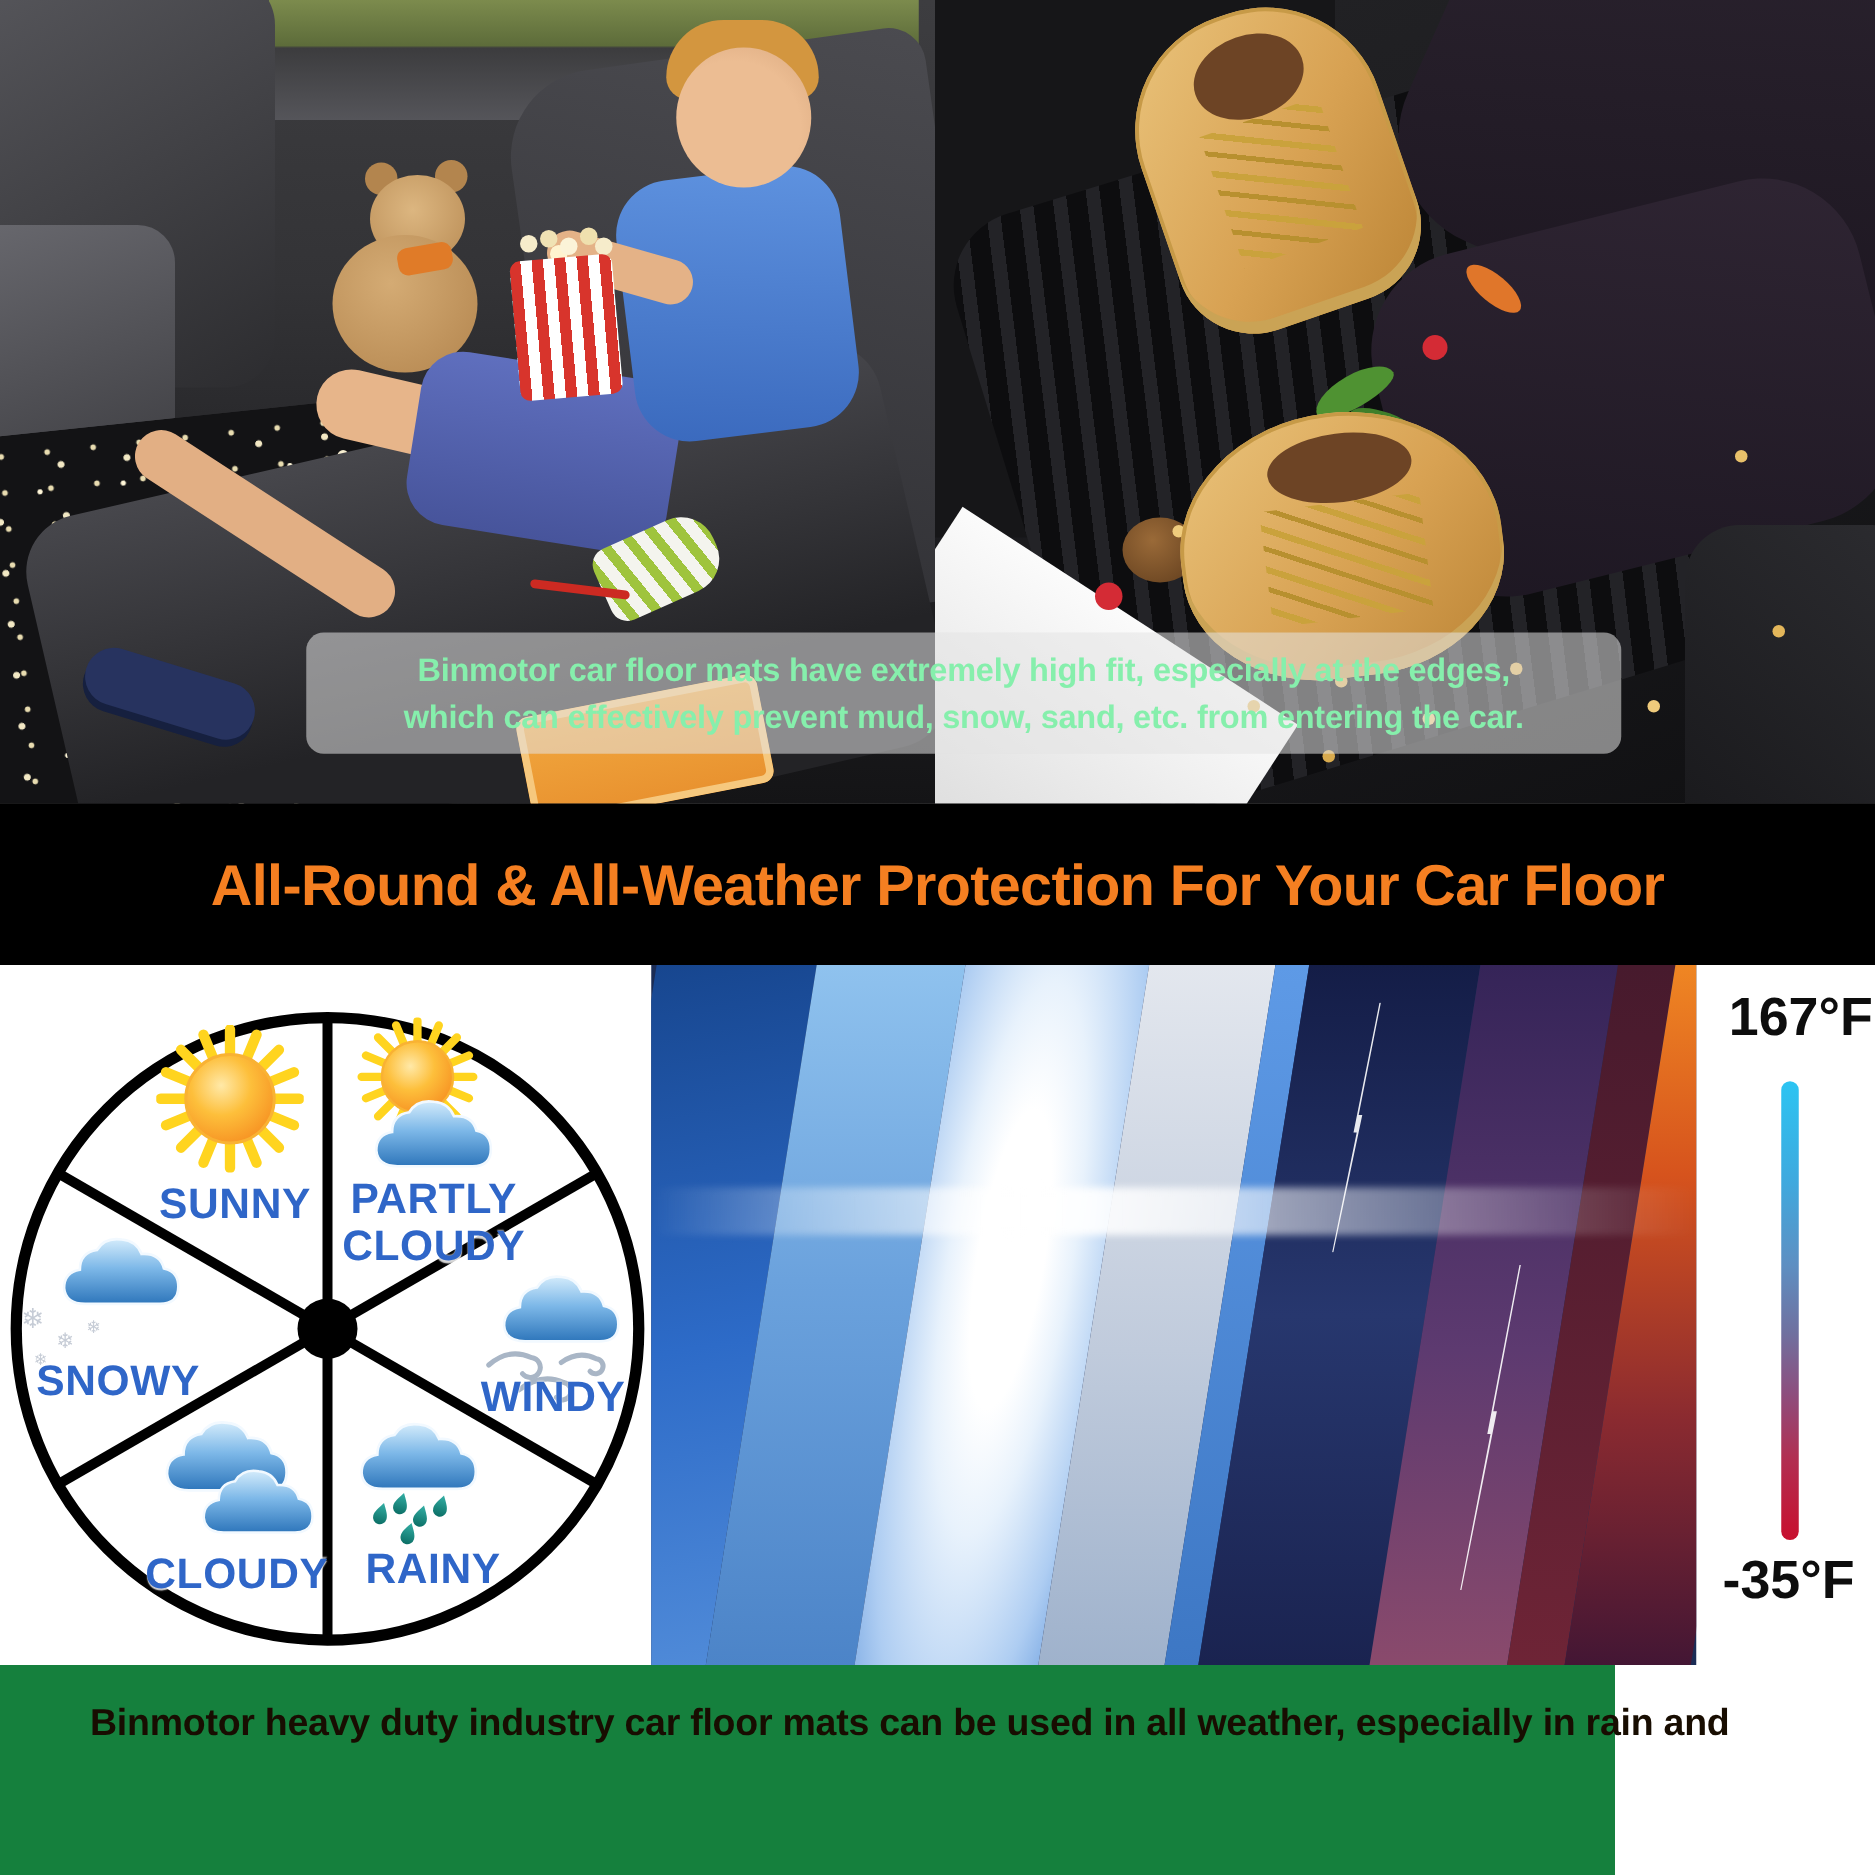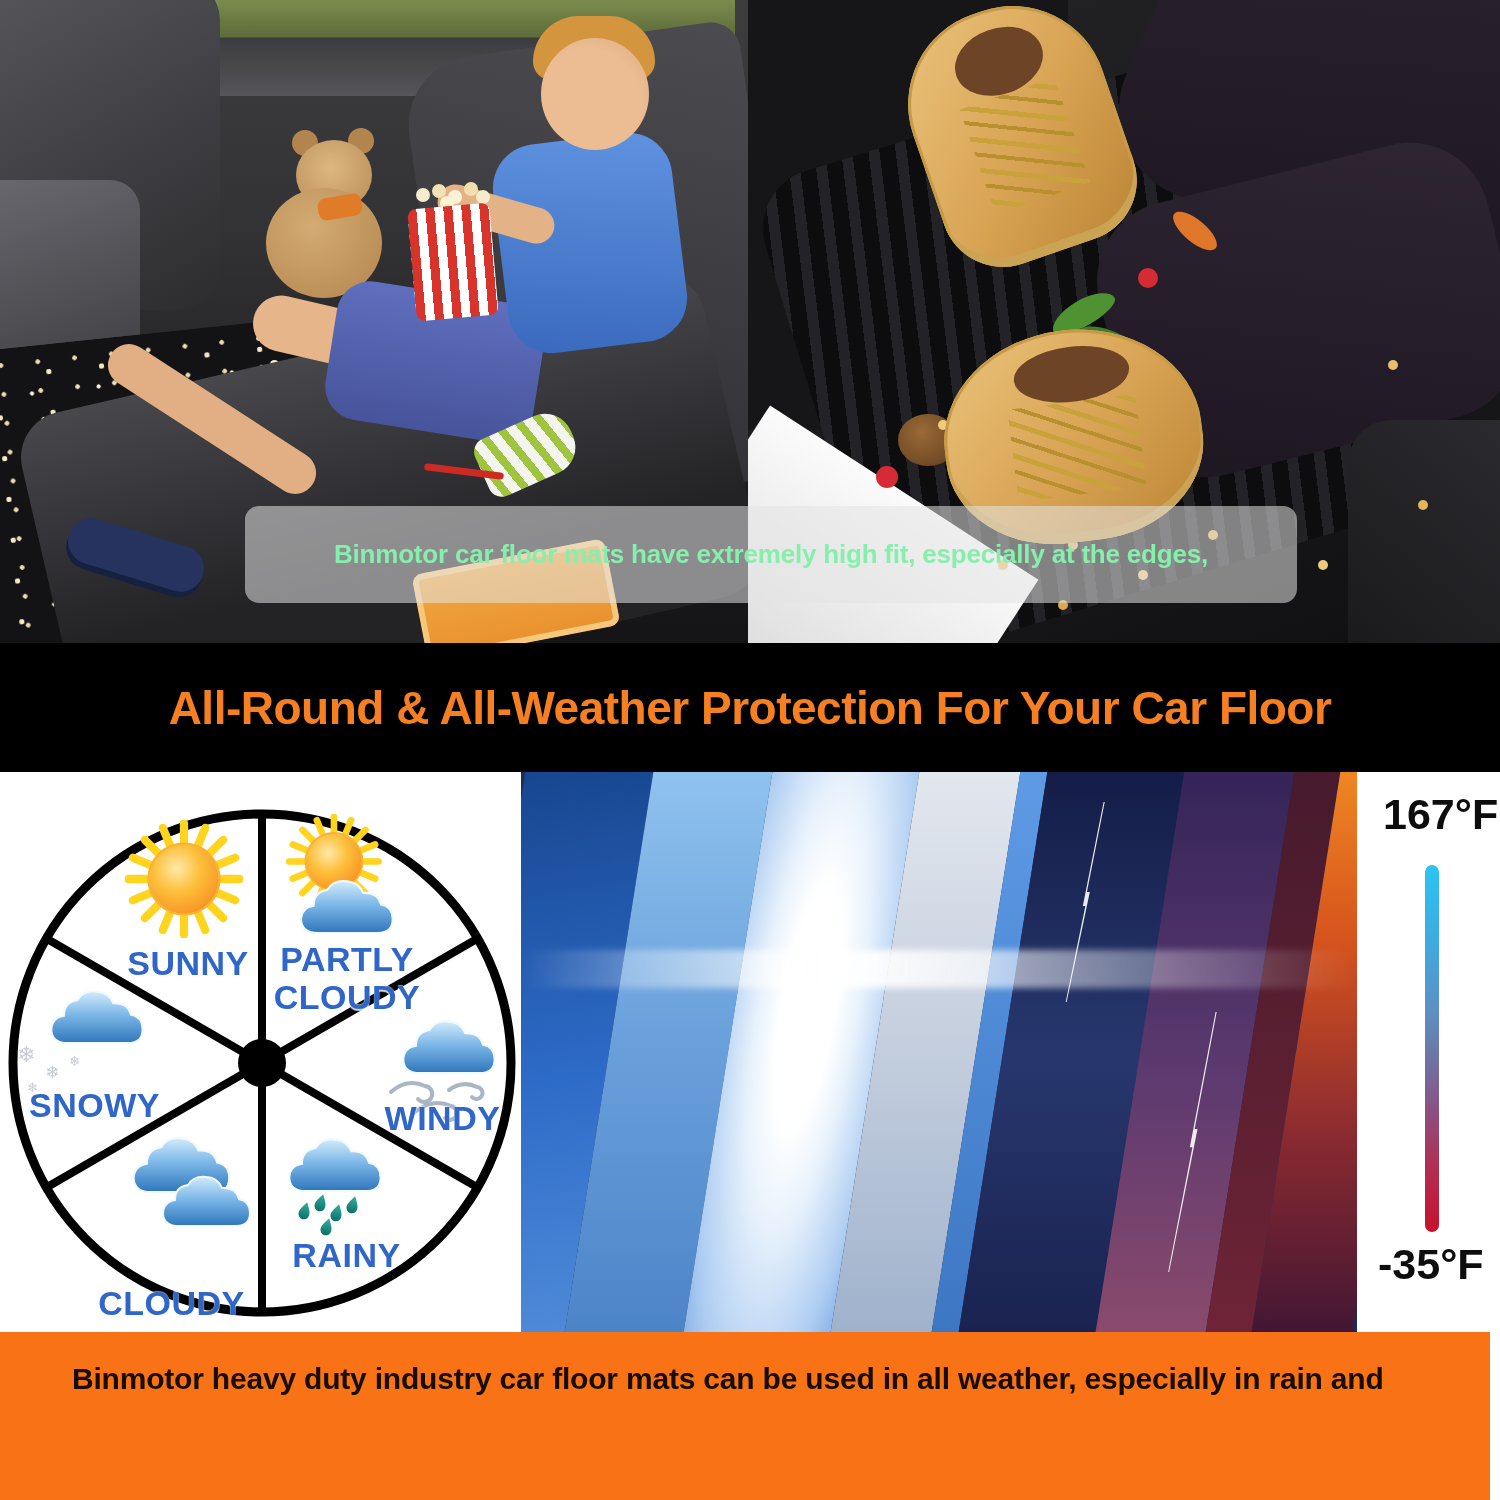--- a/index.html
+++ b/index.html
@@ -114,21 +114,21 @@
 
   .wheel{position:absolute;left:7px;top:36px;width:510px;height:510px;}
   .wheel-svg{position:absolute;left:0;top:0;}
   .wheel-label{position:absolute;font-weight:700;font-size:34px;color:#2F66C8;text-align:center;
              letter-spacing:0.5px;line-height:38px;
              text-shadow:0 2px 1px rgba(255,255,255,0.85),0 -1px 1px rgba(255,255,255,0.6);}
   .lbl-sunny{left:96px;top:136px;width:170px;white-space:nowrap;}
   .lbl-partly{left:240px;top:132px;width:200px;}
   .lbl-windy{left:348px;top:291px;width:175px;white-space:nowrap;}
   .lbl-rainy{left:262px;top:428px;width:155px;white-space:nowrap;}
-  .lbl-cloudy{left:72px;top:432px;width:185px;white-space:nowrap;margin-top:44px;}
+  .lbl-cloudy{left:90px;top:432px;width:185px;white-space:nowrap;}
   .lbl-snowy{left:0px;top:278px;width:175px;white-space:nowrap;}
   .wheel-icon{position:absolute;}
   .ic-sunny{left:118px;top:12px;width:118px;height:118px;}
   .ic-partly{left:260px;top:6px;width:136px;height:126px;}
   .ic-windy{left:374px;top:198px;width:126px;height:122px;}
   .ic-rainy{left:268px;top:318px;width:116px;height:112px;}
   .ic-cloudy{left:106px;top:316px;width:150px;height:112px;}
   .ic-snowy{left:4px;top:170px;width:136px;height:120px;}
   .flake{font-family:"DejaVu Sans",sans-serif;}
 
@@ -153,21 +153,21 @@
         background:linear-gradient(90deg,rgba(255,255,255,0) 0%,rgba(255,255,255,0.9) 42%,rgba(255,255,255,0.55) 60%,rgba(255,255,255,0) 100%);
         filter:blur(3px);}
 
   
   .temp-max{position:absolute;left:1383px;top:18px;width:110px;font-weight:700;font-size:43px;color:#0d0d0d;white-space:nowrap;}
   .temp-min{position:absolute;left:1378px;top:468px;width:120px;font-weight:700;font-size:43px;color:#0d0d0d;white-space:nowrap;}
   .temp-bar{position:absolute;left:1425px;top:93px;width:14px;height:367px;border-radius:8px;
         background:linear-gradient(180deg,#2CC4F2 0%,#3FA9DE 22%,#5E8FC2 40%,#70709F 55%,#8D4E7E 68%,#B12F52 82%,#C8102E 100%);}
 
   
-  .bottom-band{position:absolute;left:0;top:1332px;width:1490px;height:168px;background:#f97316;}
+  .bottom-band{position:absolute;left:0;top:1332px;width:1292px;height:168px;background:#15803d;}
   .para{position:absolute;left:72px;top:26px;}
   .para-line{white-space:nowrap;font-weight:700;font-size:30px;line-height:41px;color:#180d01;letter-spacing:-0.2px;}
 </style>
 </head>
 <body>
 
 <svg width="0" height="0" style="position:absolute" aria-hidden="true">
   <defs>
     <radialGradient id="gSun" cx="40%" cy="35%" r="75%">
       <stop offset="0%" stop-color="#ffe9a8"></stop>
@@ -258,20 +258,21 @@
         <div class="boot-laces"></div>
       </div>
       <div class="boot pr-boot2">
         <div class="boot-collar"></div>
         <div class="boot-laces"></div>
       </div>
     </div>
 
     <div class="caption-overlay">
       <div class="caption-line">Binmotor car floor mats have extremely high fit, especially at the edges,</div>
+      <div class="caption-line">which can effectively prevent mud, snow, sand, etc. from entering the car.</div>
     </div>
   </div>
 
   <div class="headline-band">
     <div class="headline-text">All-Round &amp; All-Weather Protection For Your Car Floor</div>
   </div>
 
   <div class="middle">
 
     <div class="wheel">

